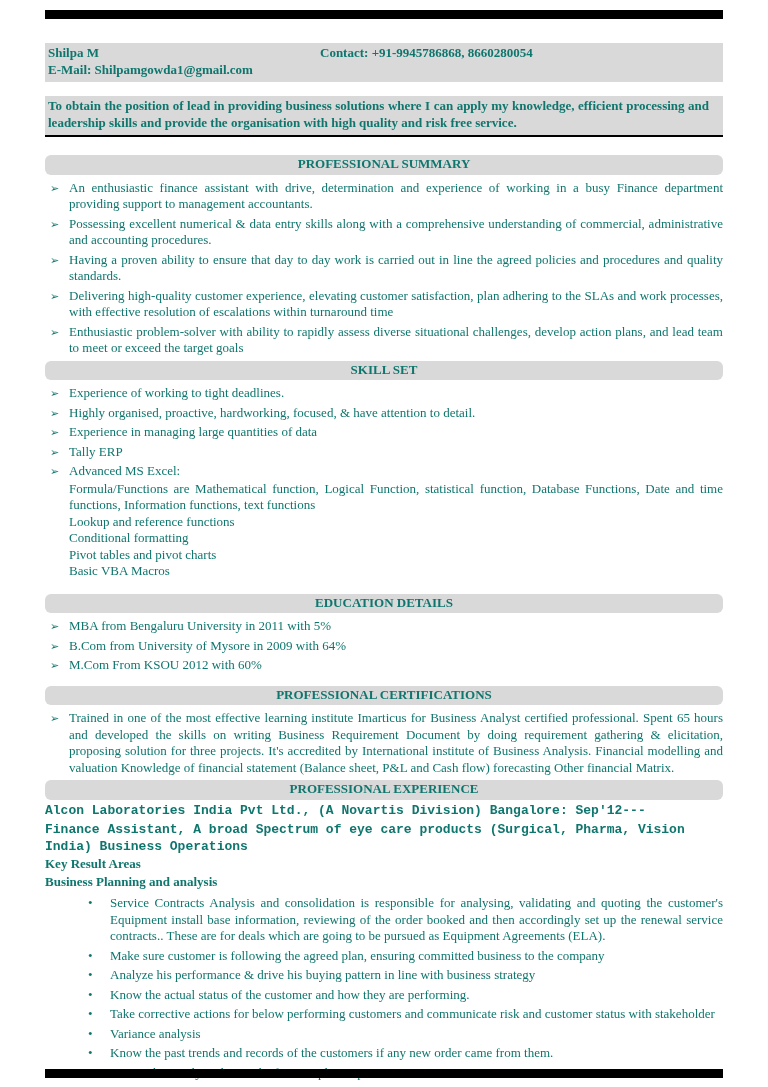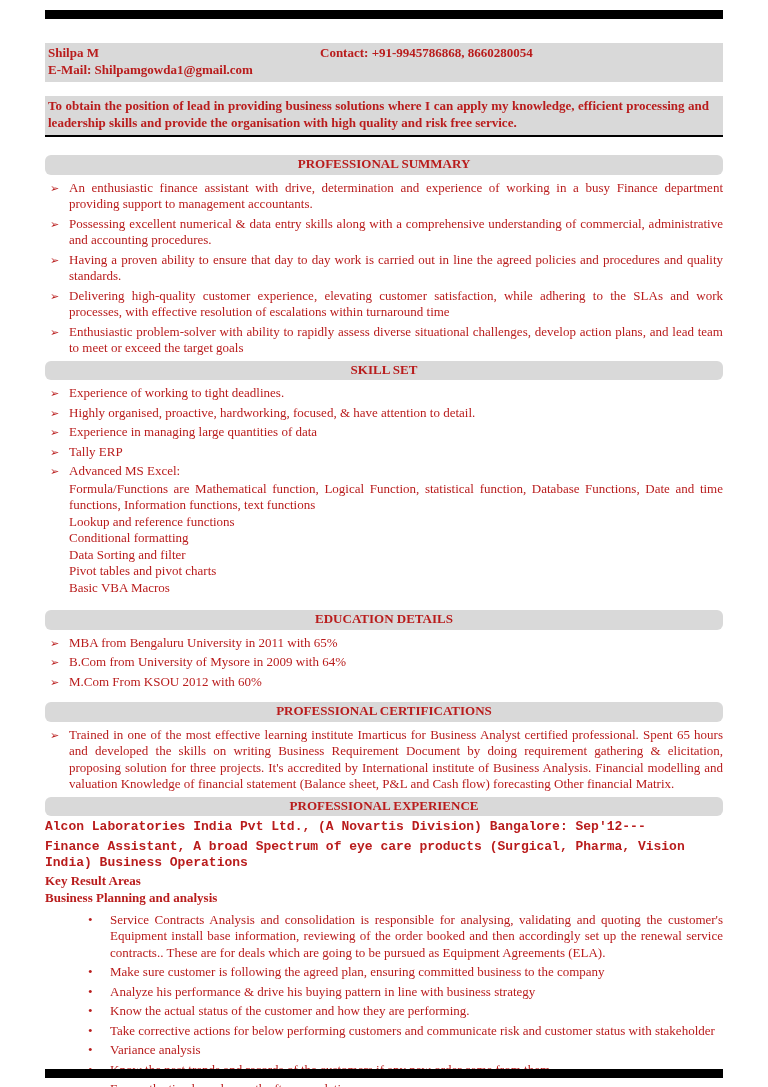--- a/index.html
+++ b/index.html
@@ -6,21 +6,21 @@
   html, body { background: #ffffff; }
   .page {
     position: relative;
     width: 768px;
     height: 1087px;
     margin: 0 auto;
     background: #ffffff;
     font-family: "Liberation Serif", "DejaVu Serif", serif;
     font-size: 13px;
     line-height: 1.27;
-    color: #b91c1c;
+    color: #0f766e;
     padding: 10px 45px 30px 45px;
     overflow: hidden;
   }
   .black-bar { height: 9px; background: #000; }
   .black-bar.bottom { position: absolute; left: 45px; right: 45px; bottom: 9px; }
 
   .header-block {
     background: #d9d9d9;
     margin-top: 24px;
     padding: 2px 6px 3px 3px;
@@ -104,21 +104,21 @@
     <li>
       <span class="arrow-marker">➢</span>
       <span class="li-text">Possessing excellent numerical &amp; data entry skills along with a comprehensive understanding of commercial, administrative and accounting procedures.</span>
     </li>
     <li>
       <span class="arrow-marker">➢</span>
       <span class="li-text">Having a proven ability to ensure that day to day work is carried out in line the agreed policies and procedures and quality standards.</span>
     </li>
     <li>
       <span class="arrow-marker">➢</span>
-      <span class="li-text">Delivering high-quality customer experience, elevating customer satisfaction, while adhering to the SLAs and work processes, with effective resolution of escalations within turnaround time</span>
+      <span class="li-text">Delivering high-quality customer experience, elevating customer satisfaction, plan adhering to the SLAs and work processes, with effective resolution of escalations within turnaround time</span>
     </li>
     <li>
       <span class="arrow-marker">➢</span>
       <span class="li-text">Enthusiastic problem-solver with ability to rapidly assess diverse situational challenges, develop action plans, and lead team to meet or exceed the target goals</span>
     </li>
   </ul>
 
   <div class="section-bar">SKILL SET</div>
 
   <ul class="blist">
@@ -139,34 +139,33 @@
       <span class="li-text no-justify">Tally ERP</span>
     </li>
     <li>
       <span class="arrow-marker">➢</span>
       <span class="li-text no-justify">
         <span>Advanced MS Excel:</span>
         <div class="sub-lines">
           <div>Formula/Functions are Mathematical function, Logical Function, statistical function, Database Functions, Date and time functions, Information functions, text functions</div>
           <div class="short">Lookup and reference functions</div>
           <div class="short">Conditional formatting</div>
-          <div class="short">Data Sorting and filter</div>
           <div class="short">Pivot tables and pivot charts</div>
           <div class="short">Basic VBA Macros</div>
         </div>
       </span>
     </li>
   </ul>
 
   <div class="section-bar mt14">EDUCATION DETAILS</div>
 
   <ul class="blist">
     <li>
       <span class="arrow-marker">➢</span>
-      <span class="li-text no-justify">MBA from Bengaluru University in 2011 with 65%</span>
+      <span class="li-text no-justify">MBA from Bengaluru University in 2011 with 5%</span>
     </li>
     <li>
       <span class="arrow-marker">➢</span>
       <span class="li-text no-justify">B.Com from University of Mysore in 2009 with 64%</span>
     </li>
     <li>
       <span class="arrow-marker">➢</span>
       <span class="li-text no-justify">M.Com From KSOU 2012 with 60%</span>
     </li>
   </ul>

